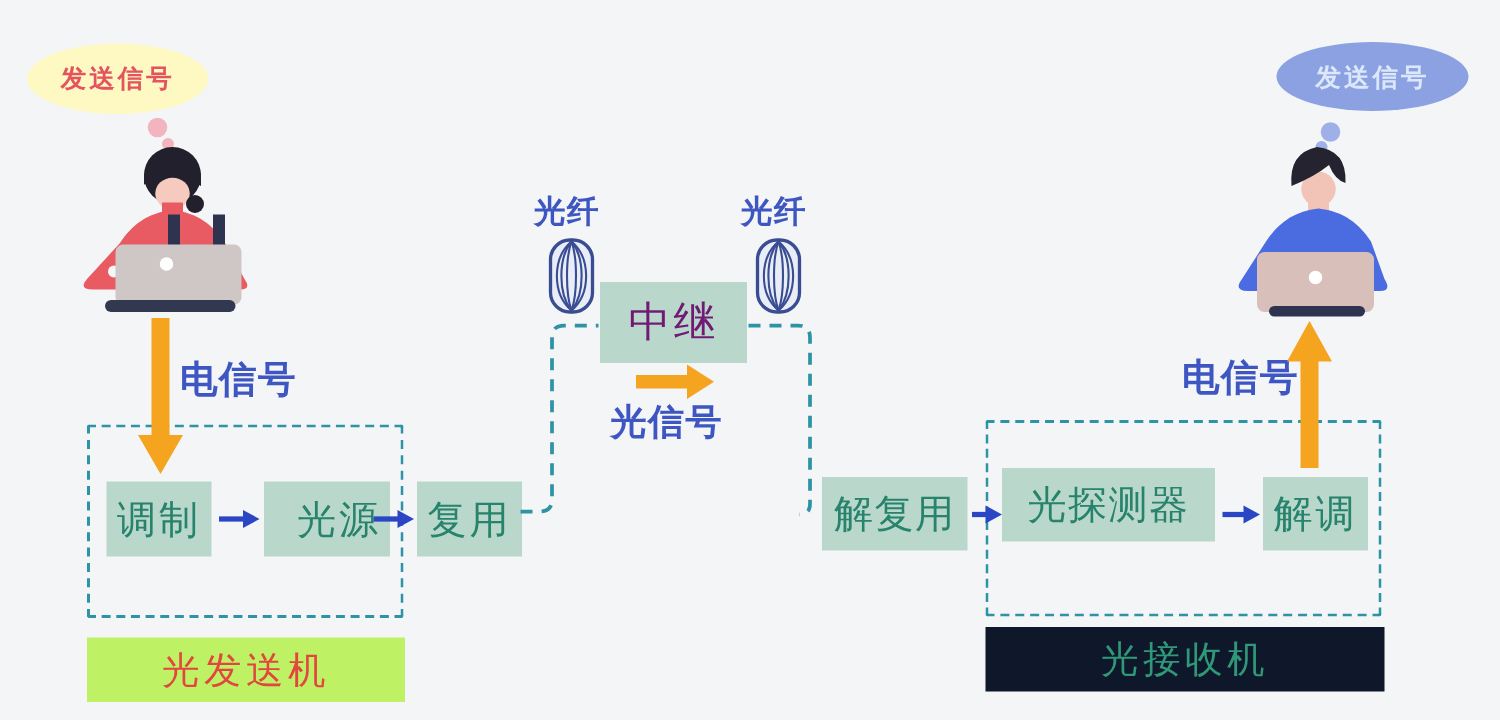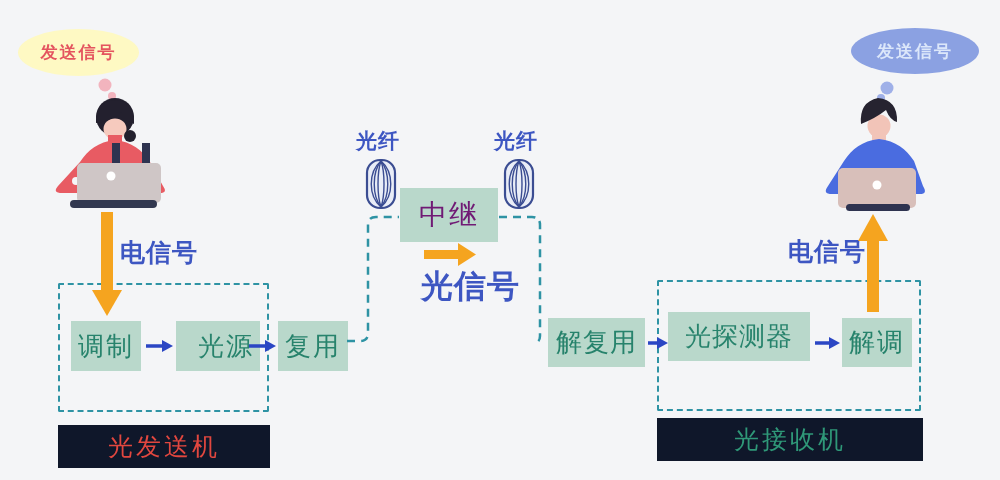--- a/index.html
+++ b/index.html
@@ -25,28 +25,28 @@
   .node.n-src{left:176px;top:321px;width:68px;height:50px;padding-left:16px;}
   .node.n-mux{left:278px;top:321px;width:70px;height:50px;justify-content:center;}
   .node.n-rep{left:400px;top:188px;width:98px;height:54px;color:#701a75;font-size:28px;}
   .node.n-demux{left:548px;top:318px;width:97px;height:49px;letter-spacing:1px;}
   .node.n-det{left:668px;top:312px;width:142px;height:49px;letter-spacing:1px;}
   .node.n-demod{left:842px;top:318px;width:70px;height:49px;}
   .caption{
     position:absolute;display:flex;align-items:center;justify-content:center;
     font-size:25px;font-weight:500;letter-spacing:3px;z-index:2;
   }
-  .caption.pink{left:58px;top:425px;width:212px;height:43px;background:#0f172a;color:#e2473f;}
+  .caption.pink{left:58px;top:425px;width:212px;height:43px;background:#bef264;color:#e2473f;}
   .caption.green{left:657px;top:418px;width:266px;height:43px;background:#0f172a;color:#2f9878;}
   .sig{position:absolute;color:#3d56c2;font-weight:600;z-index:2;letter-spacing:1px;}
   .sig.el-l{left:120px;top:236px;font-size:25px;}
   .sig.el-r{left:788px;top:235px;font-size:25px;}
   .sig.fib-l{left:356px;top:127px;font-size:21px;}
   .sig.fib-r{left:494px;top:127px;font-size:21px;}
-  .sig.opt{left:421px;top:265px;font-size:32px;}
+  .sig.opt{left:407px;top:265px;font-size:24px;}
 </style>
 </head>
 <body>
 
 <div class="stage">
 
   <div class="bubble send">
     <span>发送信号</span>
   </div>
   <div class="bubble recv">

